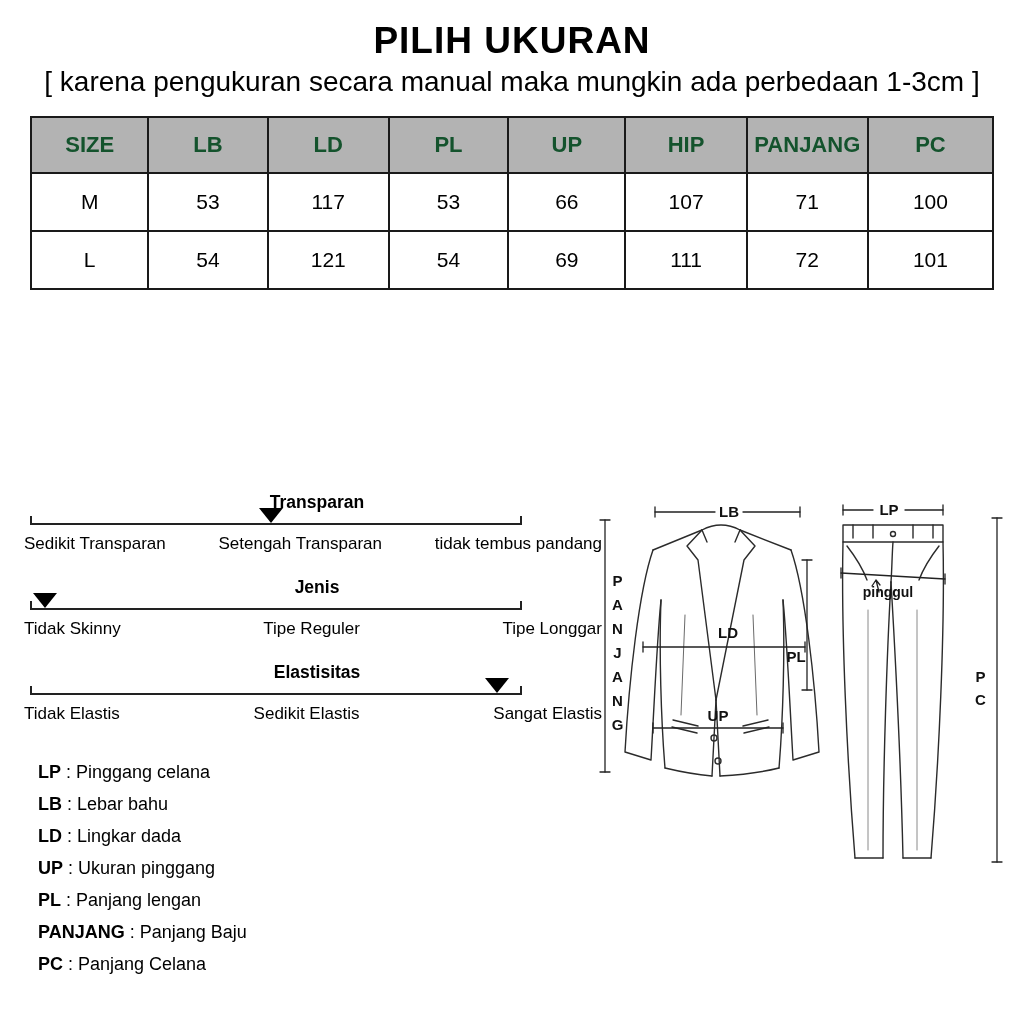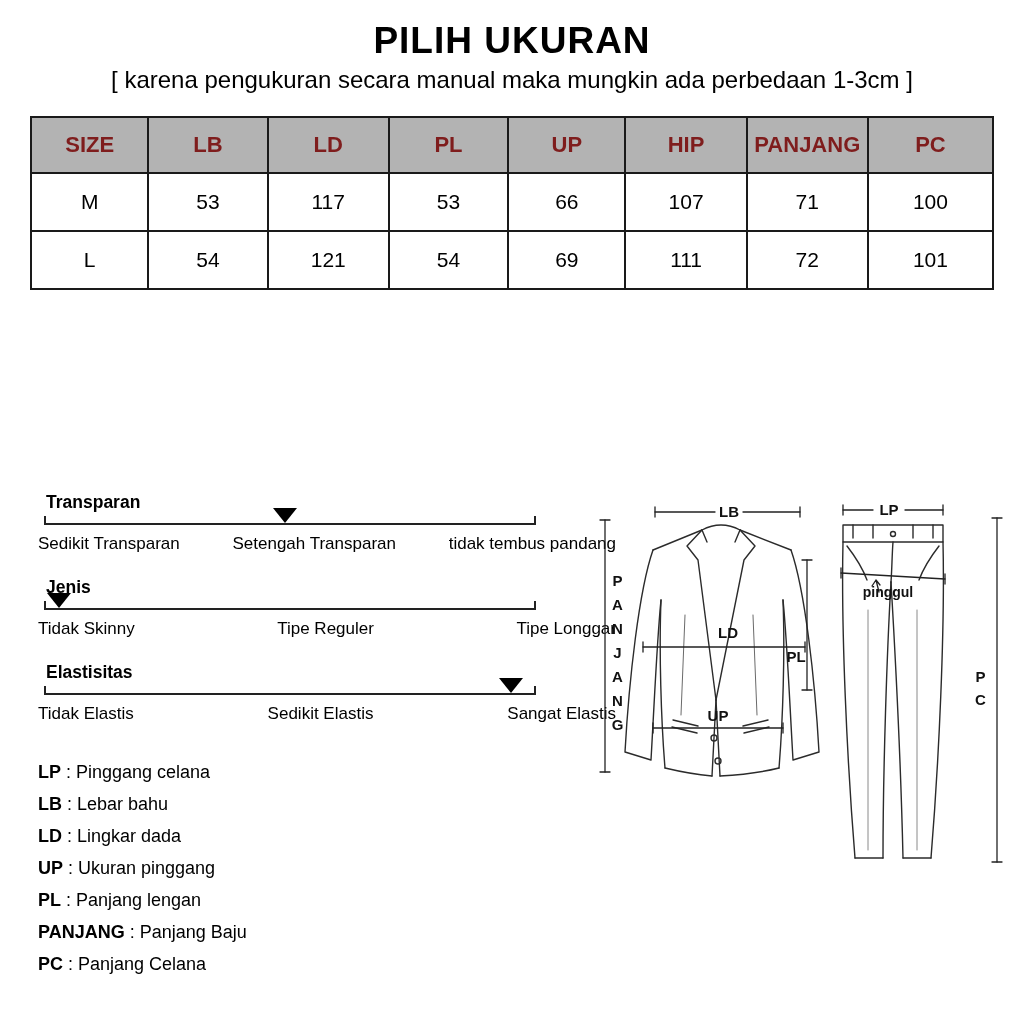--- a/index.html
+++ b/index.html
@@ -1,27 +1,27 @@
 <!DOCTYPE html>
 <html><head>
 <meta charset="utf-8">
 <style>
   html,body{margin:0;padding:0;}
   .page{position:relative;width:1024px;height:1024px;background:#ffffff;overflow:hidden;
         font-family:"Liberation Sans",sans-serif;color:#000;}
   .title{position:absolute;top:20px;left:0;width:100%;text-align:center;
          font-size:37px;font-weight:bold;letter-spacing:1px;}
-  .subtitle{position:absolute;top:66px;left:0;width:100%;text-align:center;font-size:24px;}
+  .subtitle{position:absolute;top:66px;left:0;width:100%;text-align:center;font-size:28px;}
 
   table.size{position:absolute;left:30px;top:116px;width:964px;border-collapse:collapse;table-layout:fixed;}
   table.size th,table.size td{border:2px solid #1a1a1a;text-align:center;vertical-align:middle;padding:0;}
-  table.size th{background:#b3b3b3;font-weight:bold;font-size:22px;height:54px;color:#7f1d1d;}
+  table.size th{background:#b3b3b3;font-weight:bold;font-size:22px;height:54px;color:#14532d;}
   table.size td{font-size:21px;height:56px;}
 
-  .scales{position:absolute;left:38px;top:492px;width:578px;}
+  .scales{position:absolute;left:24px;top:492px;width:578px;text-align:center;}
   .scale{margin-bottom:23px;}
   .scale-label{font-weight:bold;font-size:17.5px;margin-bottom:10px;padding-left:8px;}
   .scale-line{position:relative;height:2px;background:#222;width:492px;margin-left:6px;}
   .scale-line::before,.scale-line::after{content:"";position:absolute;width:2px;height:9px;background:#222;top:-7px;}
   .scale-line::before{left:0;}
   .scale-line::after{right:0;}
   .marker{position:absolute;top:-15px;width:0;height:0;transform:translateX(-50%);
           border-left:12px solid transparent;border-right:12px solid transparent;border-top:15px solid #000;}
   .scale-options{display:flex;justify-content:space-between;width:578px;margin-top:9px;font-size:17px;}
 

